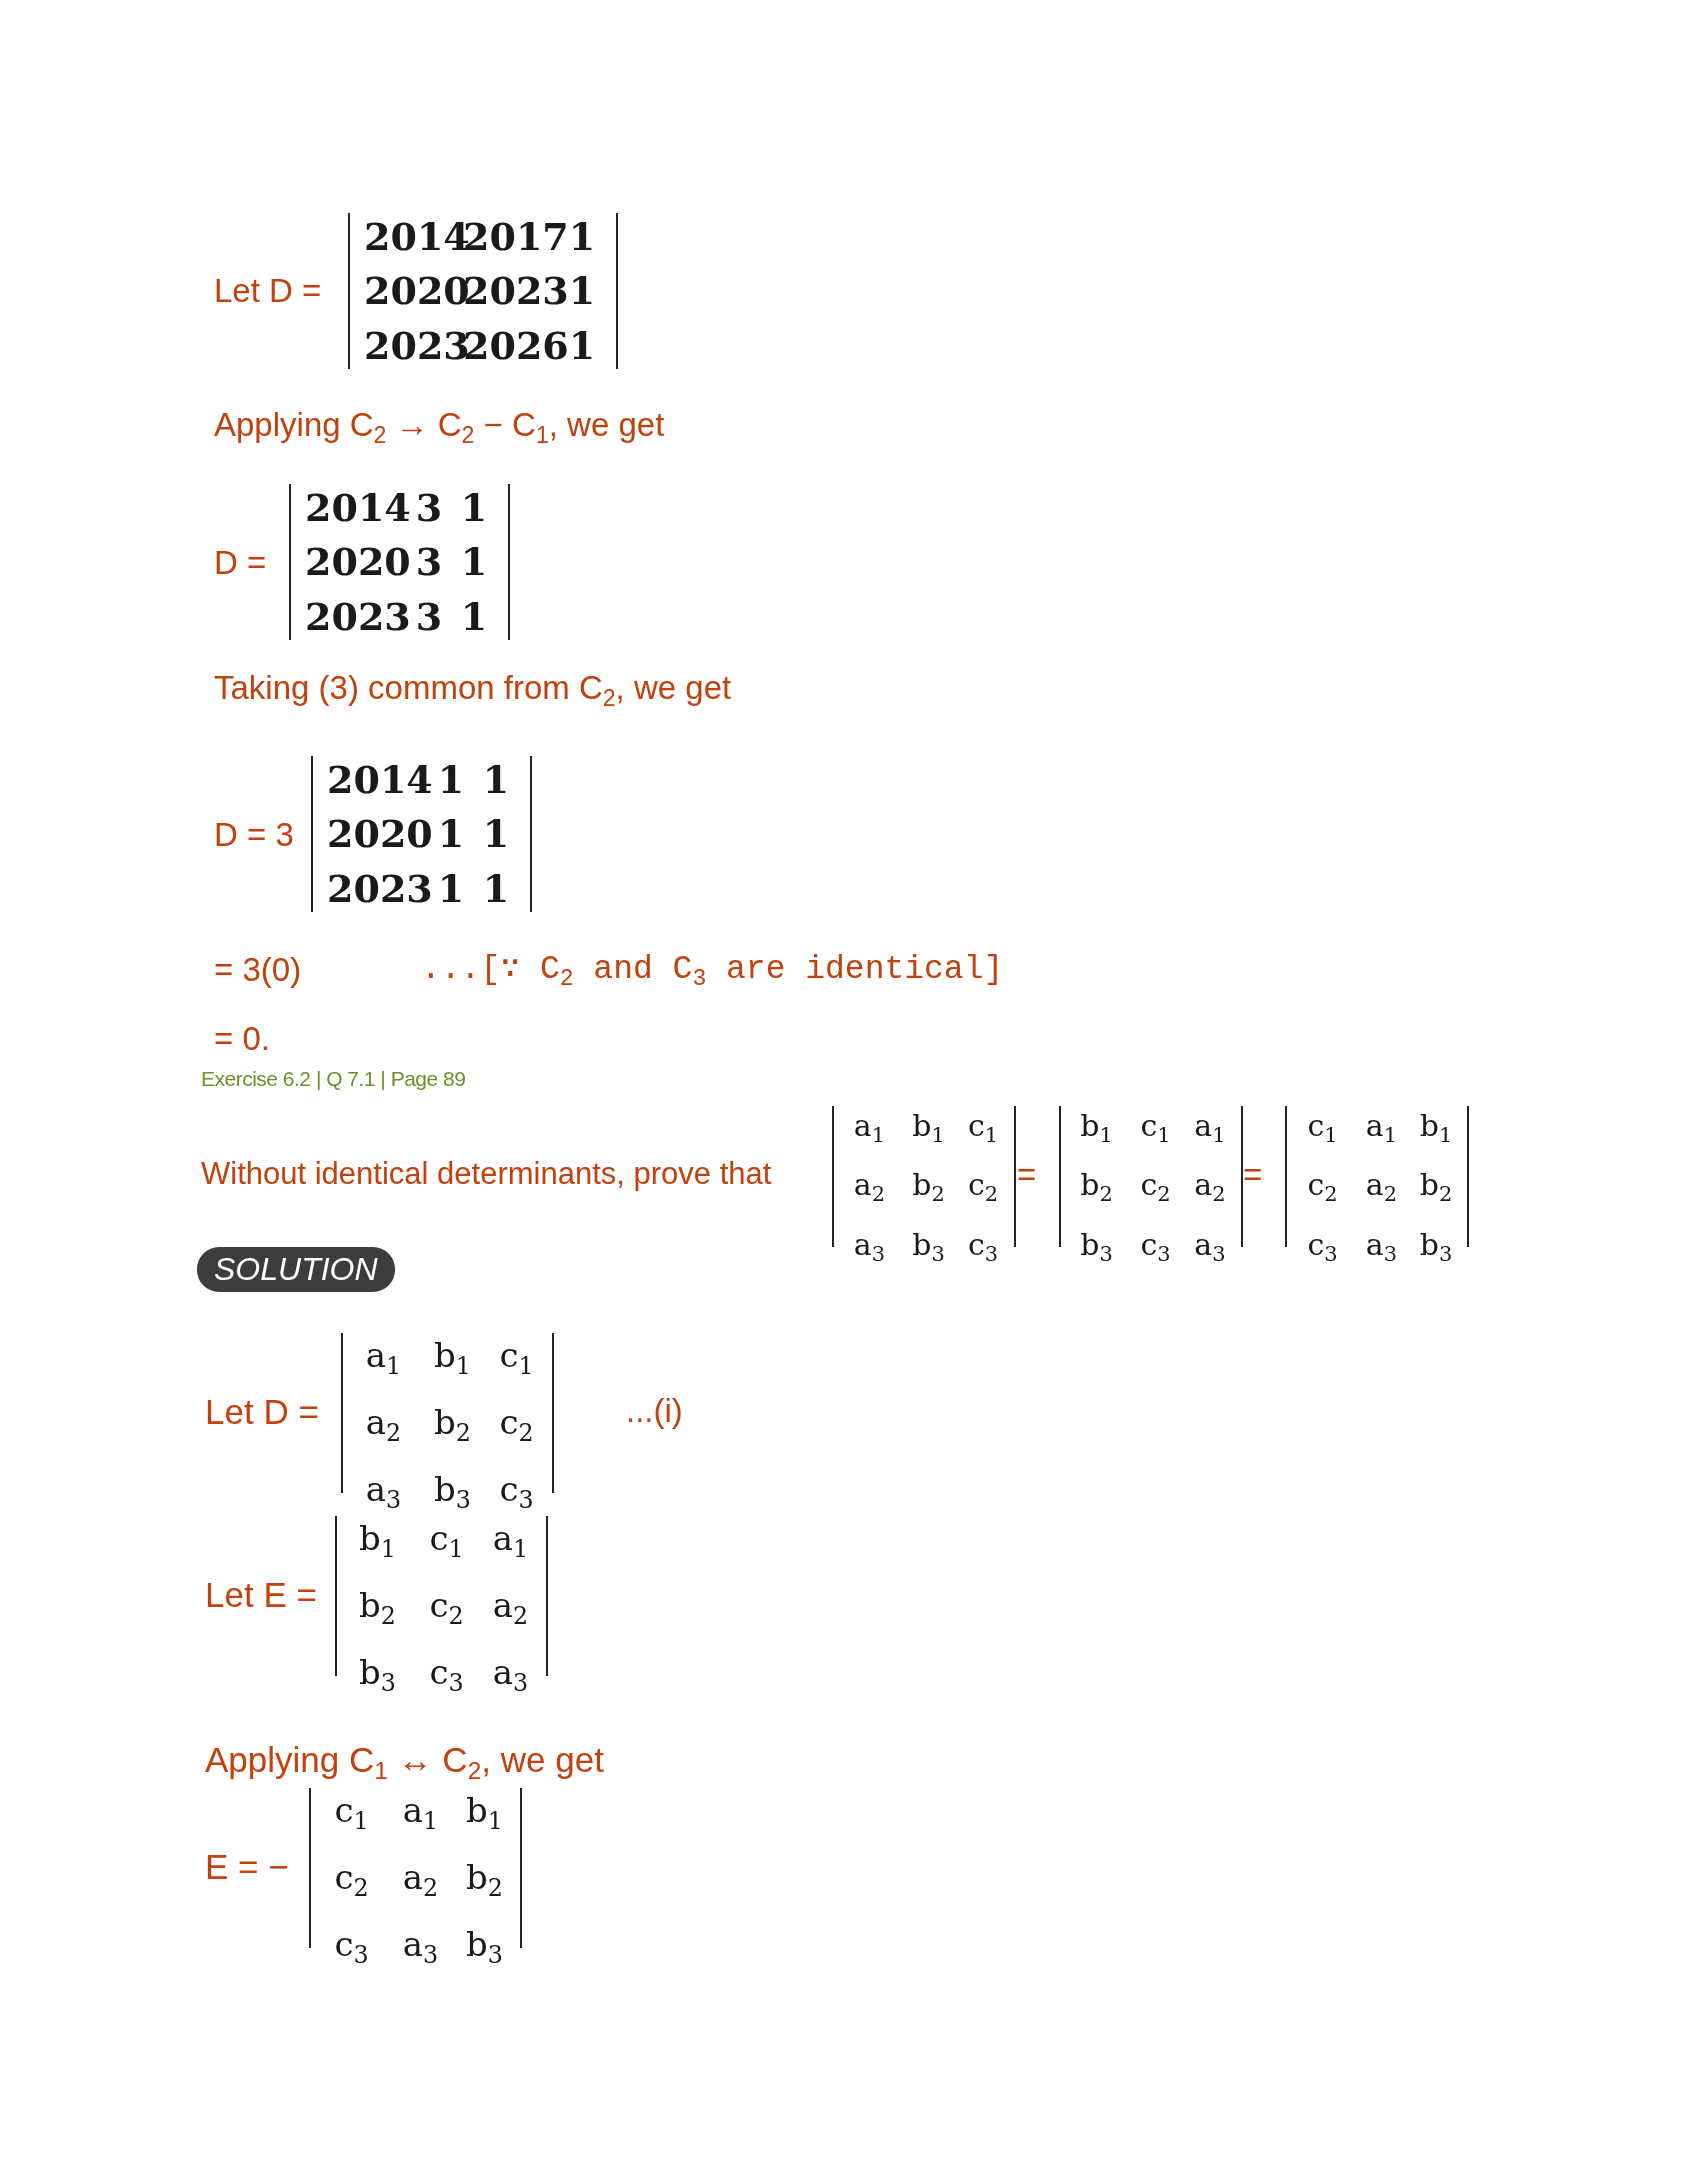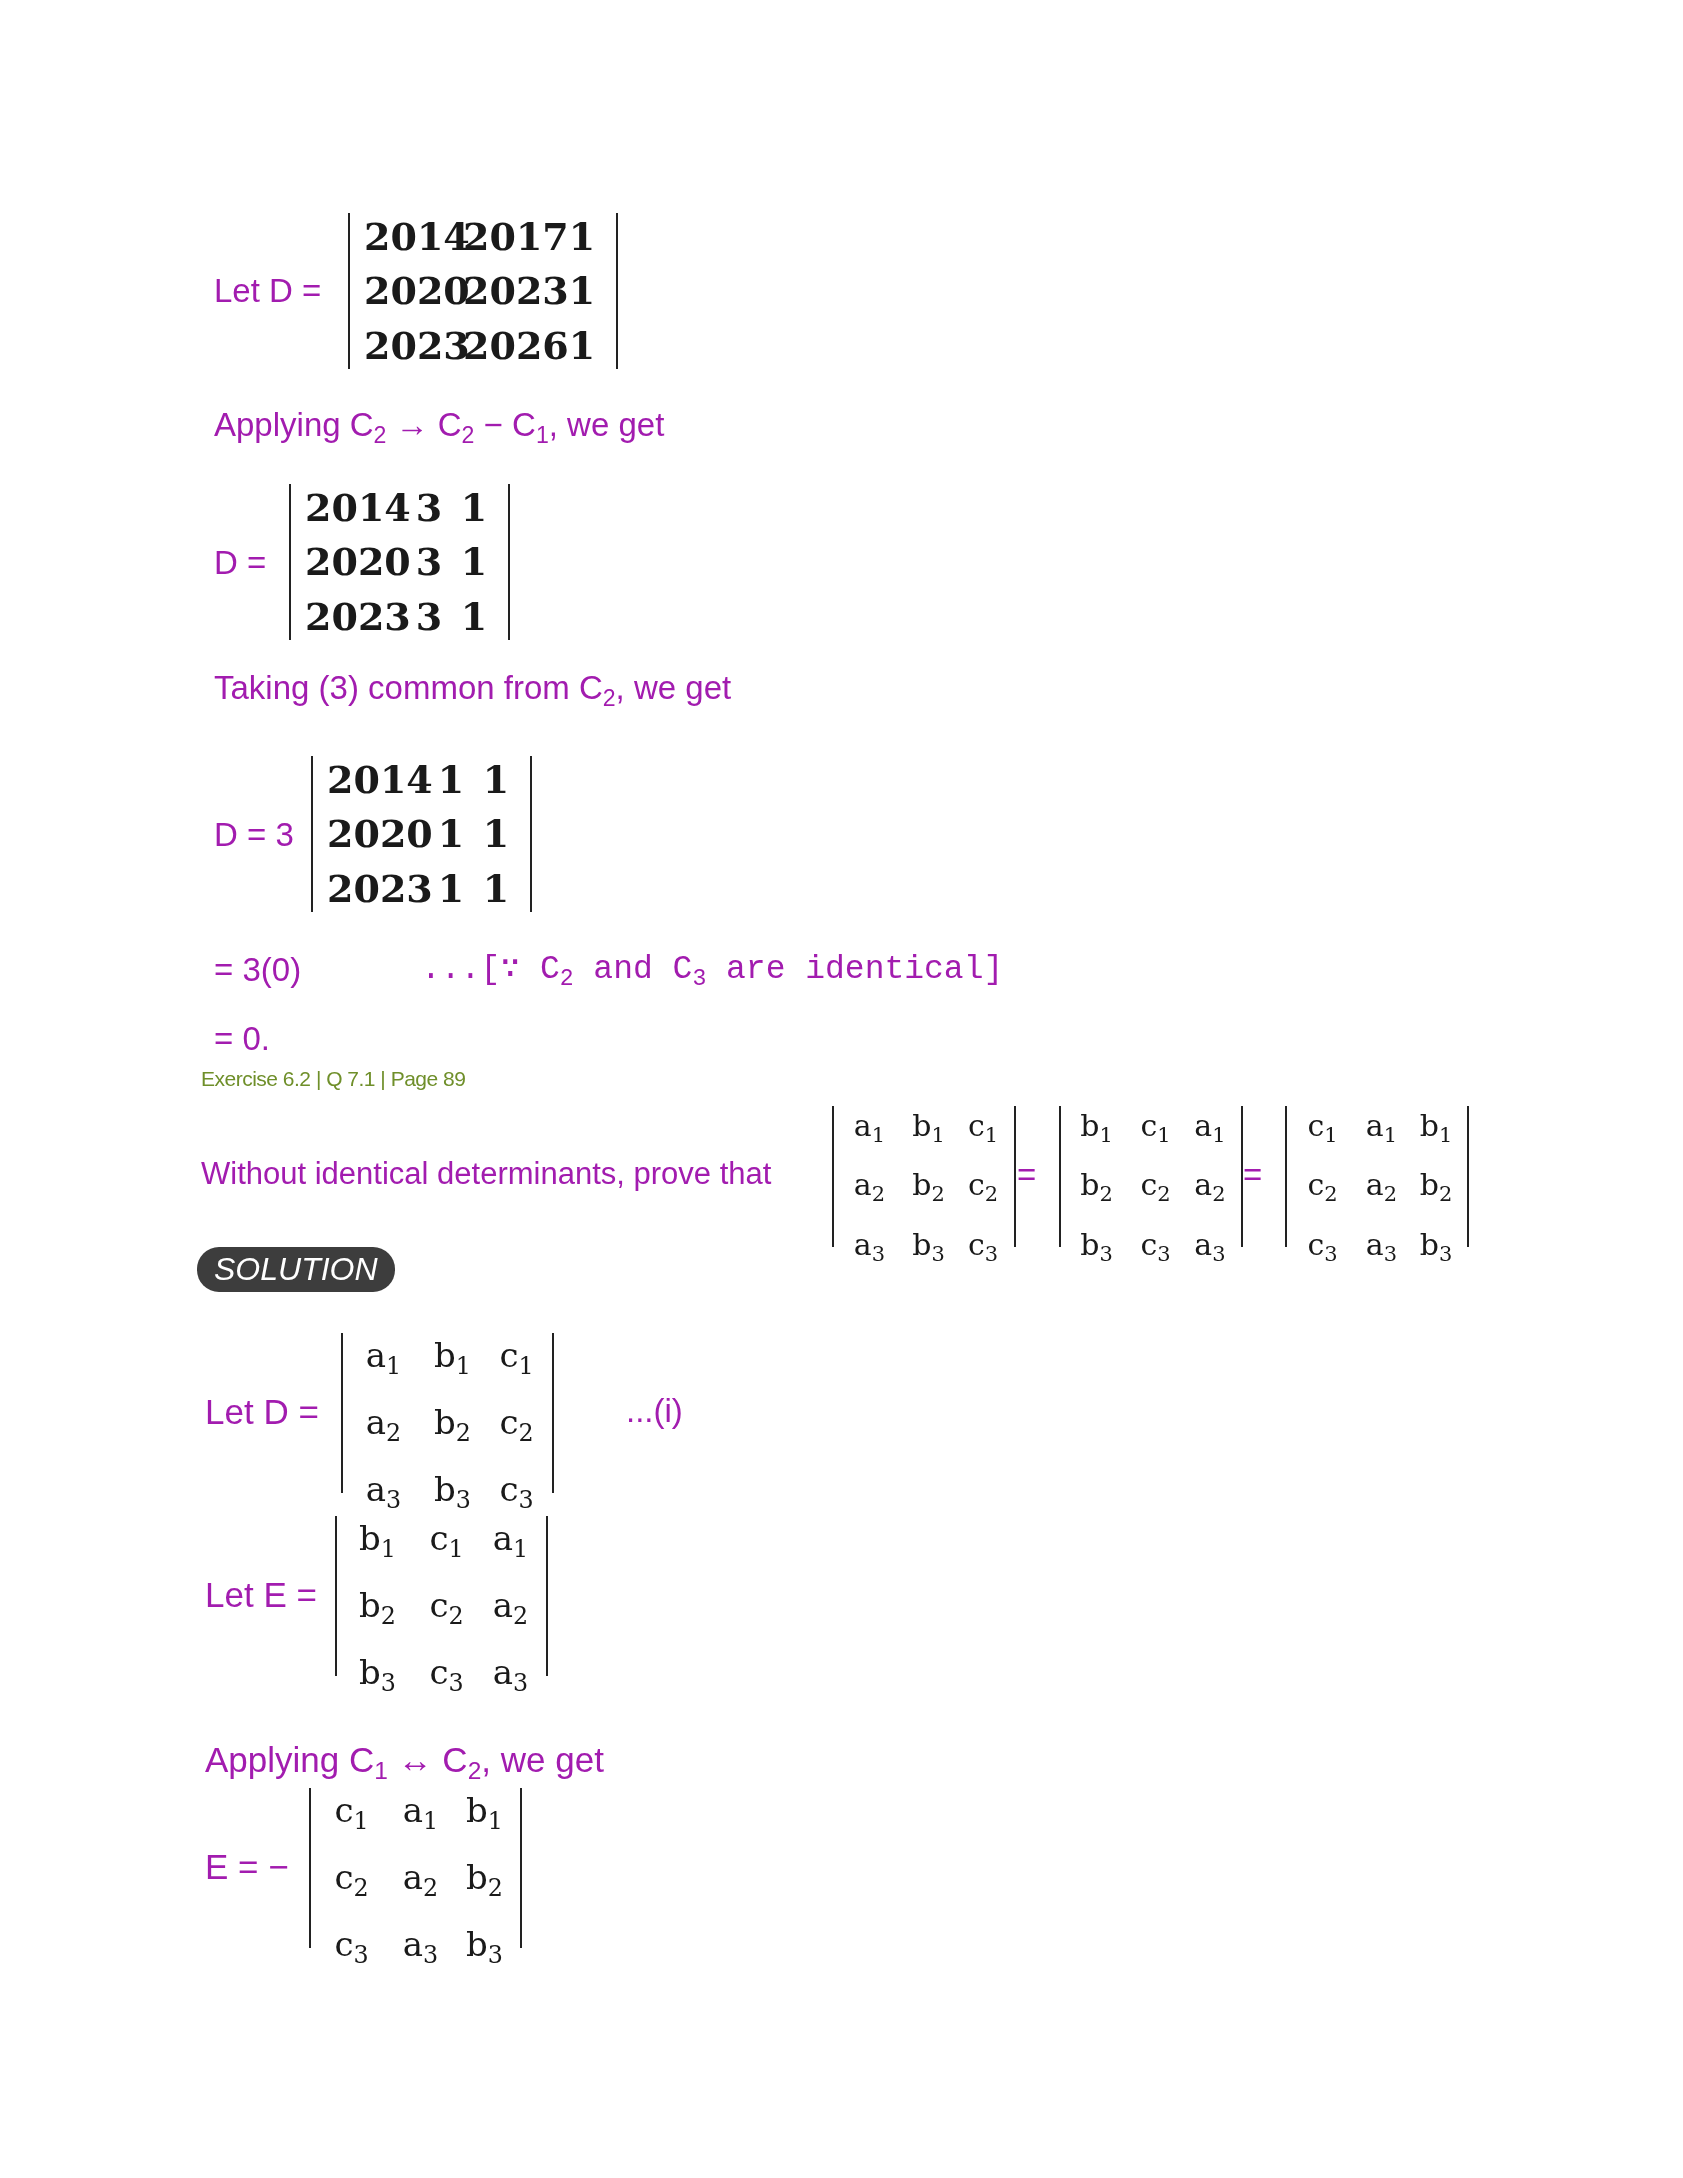--- a/index.html
+++ b/index.html
@@ -1,17 +1,17 @@
 <!DOCTYPE html>
 <html><head>
 <meta charset="utf-8">
 <style>
   html, body { margin:0; padding:0; background:#ffffff; }
   body { width:1683px; height:2178px; position:relative; overflow:hidden; color:#2a2a2a; }
-  .txt { position:absolute; font-family:"Liberation Sans", sans-serif; font-size:33px; color:#a21caf; white-space:nowrap; line-height:1; }
+  .txt { position:absolute; font-family:"Liberation Sans", sans-serif; font-size:33px; color:#c2410c; white-space:nowrap; line-height:1; }
   .det { position:absolute; border-left:2px solid #222; border-right:2px solid #222; display:grid; font-family:"DejaVu Serif", serif; font-weight:bold; color:#1a1a1a; }
   .det span { text-align:center; white-space:nowrap; }
   .det.big { font-size:38px; row-gap:8px; padding:0 14px; }
   .det.small { font-size:30px; row-gap:20px; padding:2px 6px; font-weight:normal; }
   .det.med { font-size:34px; row-gap:22px; padding:2px 6px; font-weight:normal; }
   sub { font-size:0.7em; vertical-align:-0.3em; }
   .ex { position:absolute; font-family:"Liberation Sans", sans-serif; font-size:21px; color:#6f8f2a; font-weight:normal; letter-spacing:-0.5px; }
   .sol { position:absolute; background:#3d3d3d; color:#fff; font-family:"Liberation Sans", sans-serif; font-style:italic; font-size:32px; padding:4px 17px;border-radius:22px; }
 </style>
 </head>

